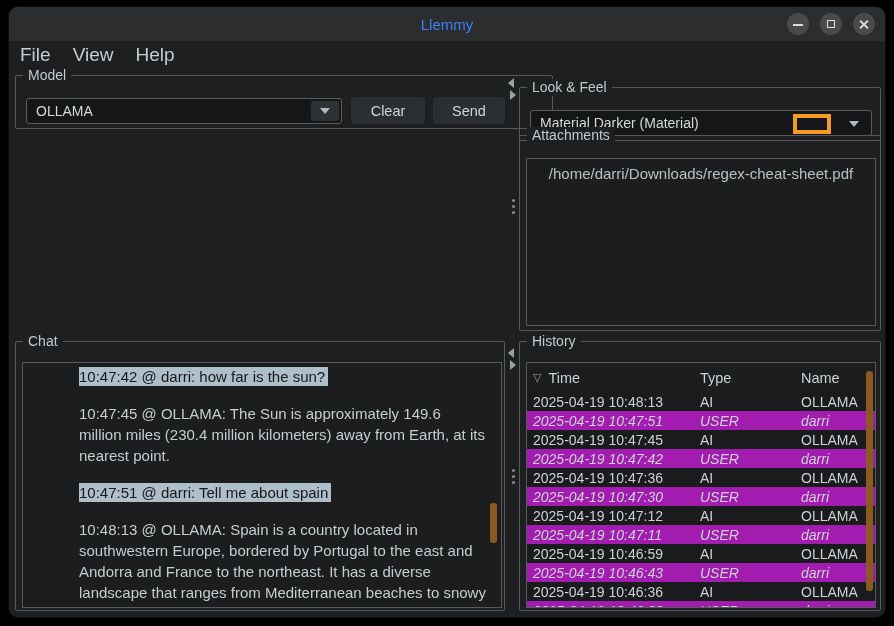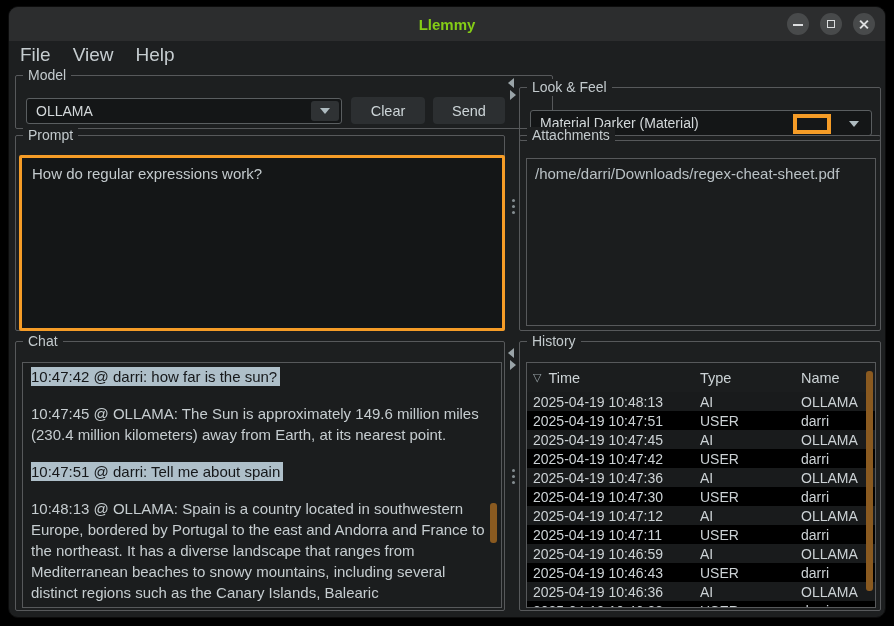--- a/index.html
+++ b/index.html
@@ -13,21 +13,21 @@
     --text:#c9d1d4;
   }
   *{box-sizing:border-box;margin:0;padding:0;}
   html,body{width:894px;height:626px;background:#000;overflow:hidden;
     font-family:"Liberation Sans","DejaVu Sans",sans-serif;}
   .window{position:absolute;left:8px;top:6px;width:878px;height:612px;
     background:var(--winbg);border-radius:10px;overflow:hidden;border:1px solid #0c0c0c;}
   
   .titlebar{position:absolute;left:0;top:0;width:100%;height:34px;background:var(--titlebar);
     display:flex;align-items:center;justify-content:center;}
-  .title{font-size:15px;font-weight:bold;color:#84cc16;}
+  .title{font-size:15px;font-weight:normal;color:#3b82f6;}
   .win-controls{position:absolute;right:10px;top:6px;display:flex;gap:11px;}
   .win-btn{width:22px;height:22px;border-radius:50%;background:#484a4b;position:relative;cursor:pointer;}
   .g-min{position:absolute;left:6px;top:11px;width:10px;height:2px;background:#dcdedf;}
   .g-max{position:absolute;left:7px;top:7px;width:8px;height:8px;border:1.5px solid #dcdedf;}
   .g-close::before,.g-close::after{content:"";position:absolute;left:10px;top:6px;width:2px;height:11px;background:#dcdedf;}
   .g-close::before{transform:rotate(45deg);}
   .g-close::after{transform:rotate(-45deg);}
   
   .menubar{position:absolute;left:0;top:34px;width:100%;height:28px;display:flex;align-items:center;
     padding-left:10px;gap:20px;}
@@ -53,35 +53,35 @@
   
   .prompt-edit{position:absolute;left:3px;top:19px;width:486px;height:176px;background:var(--inputbg);
     border:3px solid var(--accent);border-radius:2px;padding:7px 10px;font-size:15px;color:#c3cacd;cursor:text;}
   
   .attach-list{position:absolute;left:6px;top:22px;width:350px;height:168px;background:#1b1d1e;
     border:1px solid var(--border);padding:6px 8px;}
   .attach-item{font-size:15px;color:#b9c1c5;white-space:nowrap;cursor:default;}
   
   .chat-view{position:absolute;left:6px;top:20px;width:480px;height:246px;background:#1b1d1e;
     border:1px solid var(--border);padding:3px 14px 0 8px;overflow:hidden;cursor:text;}
-  .msg{font-size:15px;line-height:21px;color:#c6cdd0;margin-bottom:16px;}
+  .msg{font-size:15px;line-height:21px;color:#c6cdd0;margin-bottom:16px;margin-left:48px;}
   .msg .hl{background:var(--sel);color:#16181a;padding:1px 3px 1px 0;}
   .chat-scrollbar{position:absolute;right:4px;top:140px;width:7px;height:40px;border-radius:3px;
     background:var(--thumb);cursor:grab;}
   
   .history-table{position:absolute;left:6px;top:20px;width:350px;height:246px;background:#1b1d1e;
     border:1px solid var(--border);overflow:hidden;}
   .h-header{position:relative;height:29px;display:flex;align-items:center;font-size:14.5px;color:#ccd3d6;}
   .sort-icon{font-size:11px;color:#98a2a6;margin:0 7px 0 6px;}
   .col-time{width:150px;}
   .col-type{position:absolute;left:173px;}
   .col-name{position:absolute;left:274px;}
   .h-row{position:relative;height:19px;display:flex;align-items:center;font-size:14px;color:#ccd2d5;}
   .h-row.even{background:#191b1c;}
-  .h-row.odd{background:#000000;}
+  .h-row.odd{background:#a21caf;font-style:italic;}
   .cell-time{padding-left:6px;width:167px;white-space:nowrap;}
   .cell-type{position:absolute;left:173px;}
   .cell-name{position:absolute;left:274px;}
   .hist-scrollbar{position:absolute;right:2px;top:8px;width:7px;height:220px;border-radius:3px;
     background:var(--thumb);cursor:grab;}
   
   .vsplit{position:absolute;left:498px;width:12px;cursor:col-resize;}
   .arr-left{width:0;height:0;border-top:5px solid transparent;border-bottom:5px solid transparent;
     border-right:6px solid #9aa4a8;margin:2px 0 2px 1px;}
   .arr-right{width:0;height:0;border-top:5px solid transparent;border-bottom:5px solid transparent;
@@ -127,28 +127,22 @@
 
   <div class="groupbox" style="left:510px;top:80px;width:362px;height:54px;">
     <span class="group-label">Look &amp; Feel</span>
     <div class="combobox" style="left:10px;top:22px;width:342px;">
       <span class="combo-text">Material Darker (Material)</span>
       <span class="swatch"></span>
       <span class="lf-arrow tri-down"></span>
     </div>
   </div>
 
-  <div class="groupbox" style="left:6px;top:128px;width:490px;height:196px;">
-    <span class="group-label">Prompt</span>
-    <div class="prompt-edit">
-      <span>How do regular expressions work?</span>
-    </div>
-  </div>
-
-  <div class="groupbox" style="left:510px;top:128px;width:362px;height:196px;">
+
+  <div class="groupbox" style="left:510px;top:128px;width:362px;height:196px;text-align:center;">
     <span class="group-label">Attachments</span>
     <div class="attach-list">
       <div class="attach-item">/home/darri/Downloads/regex-cheat-sheet.pdf</div>
     </div>
   </div>
 
   <div class="groupbox" style="left:6px;top:334px;width:490px;height:270px;">
     <span class="group-label">Chat</span>
     <div class="chat-view">
       <div id="chat-messages">

